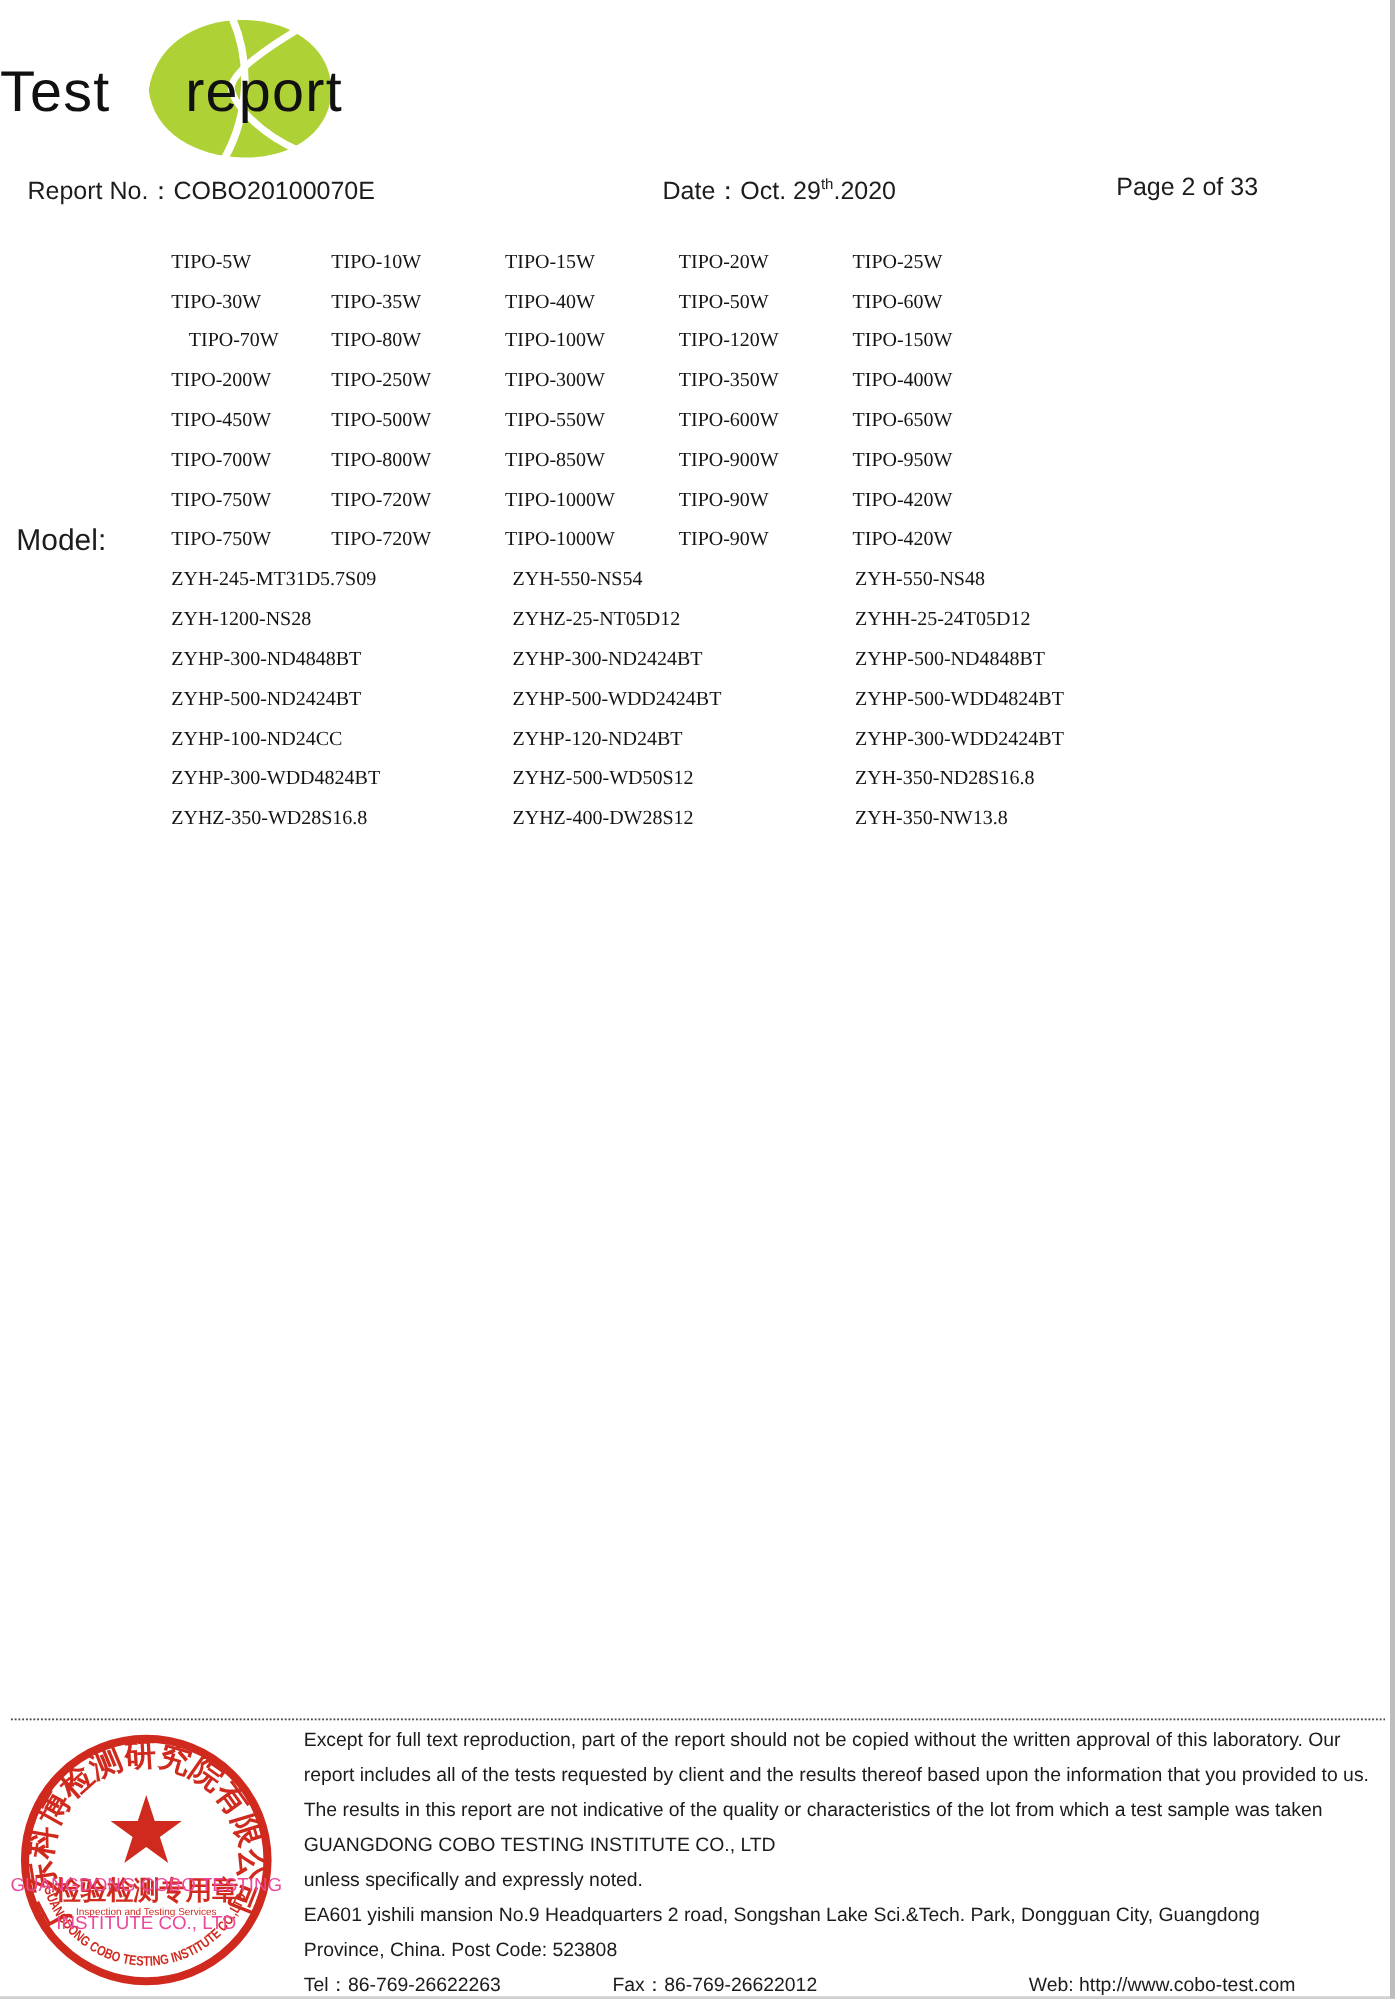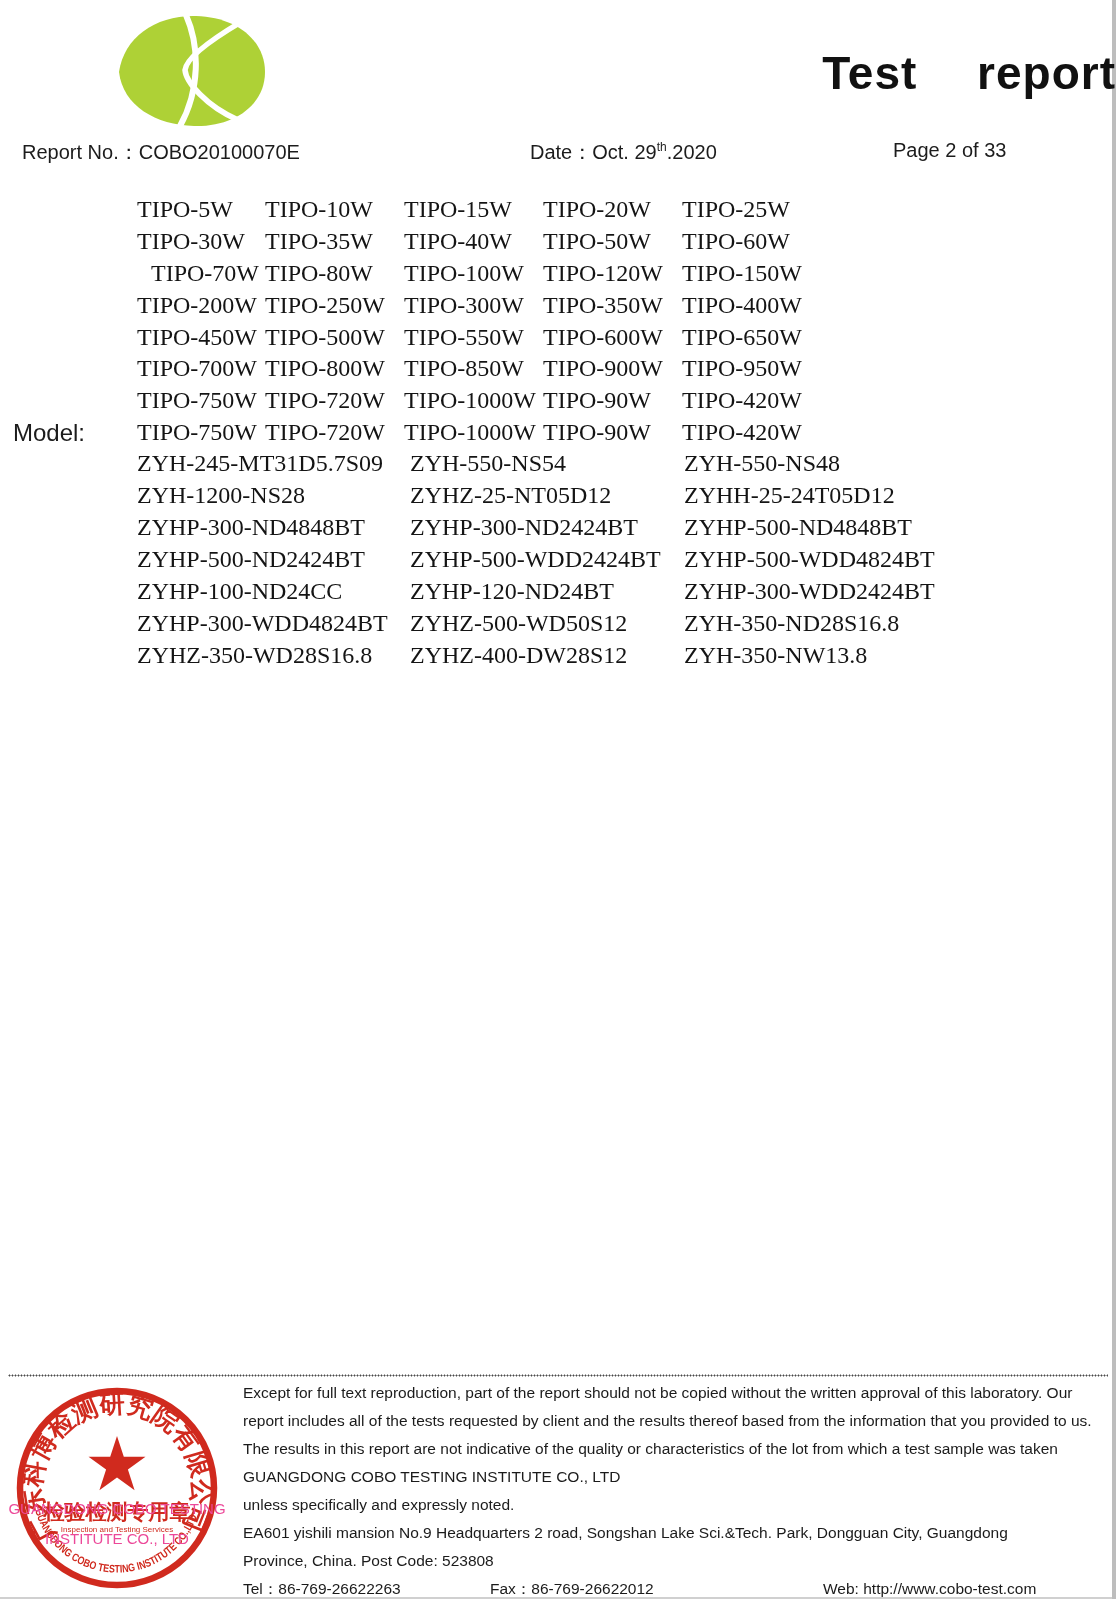--- a/index.html
+++ b/index.html
@@ -4,34 +4,34 @@
 <style>
   html,body { margin:0; padding:0; background:#8a8a8a; }
   .page {
     position:relative; width:1116px; height:1599px; margin:0 auto;
     background:#ffffff; overflow:hidden; color:#1c1c1c;
     font-family:"Liberation Sans", sans-serif;
     box-shadow: inset -4px 0 0 #bdbdbd, inset 0 -2px 0 #d0d0d0;
   }
   .logo { position:absolute; left:116px; top:12px; width:152px; height:118px; }
   .title {
-    position:absolute; left:0; right:0; top:46px; margin:0; text-align:right;
-    font-size:46px; font-weight:bold; letter-spacing:1px; word-spacing:46px; color:#111;
+    position:absolute; left:0; right:0; top:46px; margin:0; text-align:left;
+    font-size:46px; font-weight:normal; letter-spacing:1px; word-spacing:46px; color:#111;
   }
   .meta { position:absolute; font-size:20px; white-space:nowrap; }
   .meta-report { left:22px; top:139px; }
   .meta-date { left:530px; top:139px; }
   .meta-date sup { font-size:12px; }
   .meta-page { left:893px; top:139px; }
 
   .model-label { position:absolute; left:13px; top:419px; font-size:24px; }
 
   .model-grid {
     position:absolute; display:grid;
-    font-family:"Liberation Serif", serif; font-size:24px; color:#141414;
+    font-family:"Liberation Serif", serif; font-size:16px; color:#141414;
     align-items:center; white-space:nowrap;
   }
   .tipo-grid { left:137px; top:194px; grid-template-columns:128px 139px 139px 139px auto; grid-auto-rows:31.8px; }
   .tipo-grid div:nth-child(11) { padding-left:14px; } 
   .zyh-grid  { left:137px; top:448px; grid-template-columns:267px 276px auto; grid-auto-rows:31.9px; }
   .zyh-grid div:nth-child(3n+2) { padding-left:6px;font-family:Liberation Serif, serif; }
   .zyh-grid div:nth-child(3n)   { padding-left:4px; }
 
   .dotline {
     position:absolute; left:8px; width:1100px; top:1374px; height:3px;
@@ -161,21 +161,21 @@
     </text>
   </svg>
 
   <div class="seal-overlay">
     <div>GUANGDONG COBO TESTING</div>
     <div>INSTITUTE CO., LTD</div>
   </div>
 
   <div class="footer-text">
     <div>Except for full text reproduction, part of the report should not be copied without the written approval of this laboratory. Our</div>
-    <div>report includes all of the tests requested by client and the results thereof based from the information that you provided to us.</div>
+    <div>report includes all of the tests requested by client and the results thereof based upon the information that you provided to us.</div>
     <div>The results in this report are not indicative of the quality or characteristics of the lot from which a test sample was taken</div>
     <div>GUANGDONG COBO TESTING INSTITUTE CO., LTD</div>
     <div>unless specifically and expressly noted.</div>
     <div>EA601 yishili mansion No.9 Headquarters 2 road, Songshan Lake Sci.&amp;Tech. Park, Dongguan City, Guangdong</div>
     <div>Province, China. Post Code: 523808</div>
     <div class="tel-row">
       <span class="seg1"><span>Tel：</span><span>86-769-26622263</span></span>
       <span class="seg2"><span>Fax：</span><span>86-769-26622012</span></span>
       <span class="seg3"><span>Web: </span><span>http://www.cobo-test.com</span></span>
     </div>

